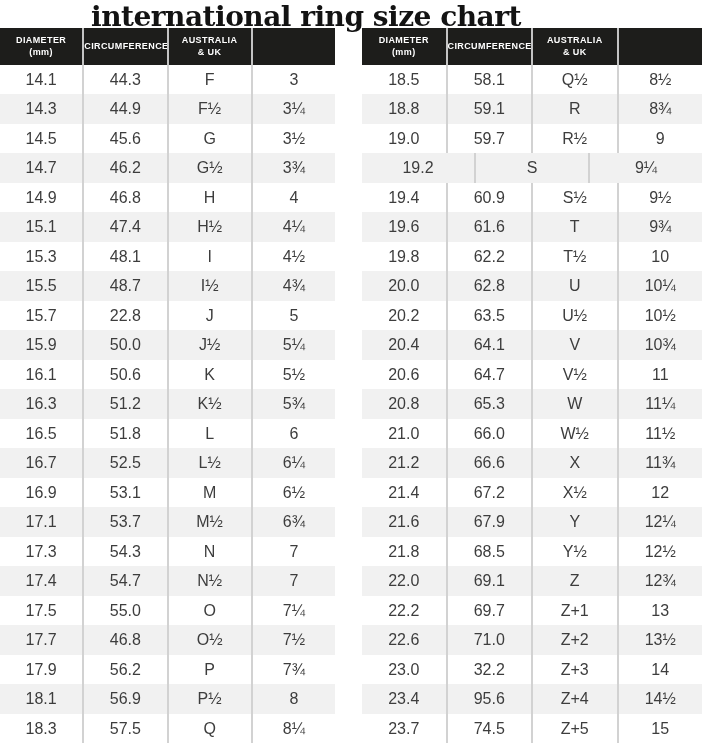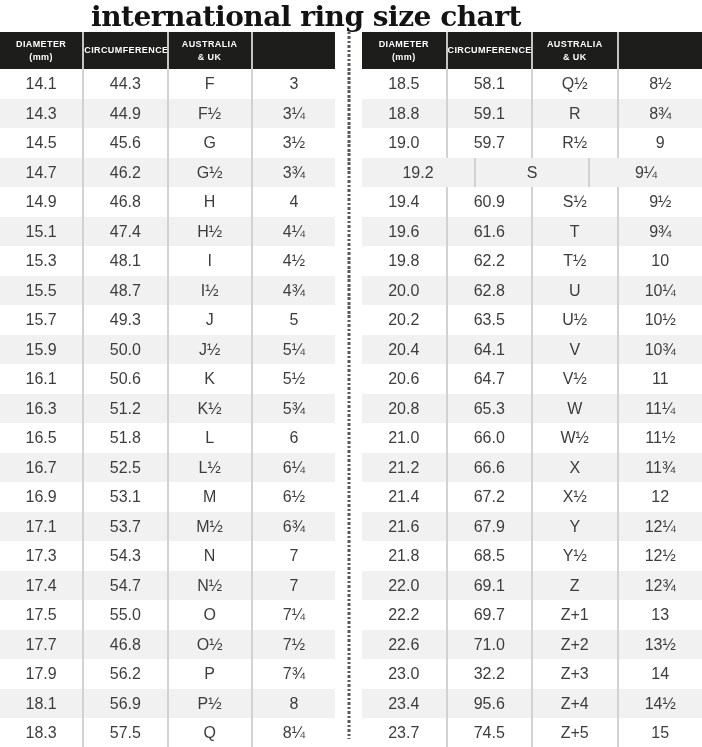--- a/index.html
+++ b/index.html
@@ -15,21 +15,21 @@
     line-height: 33px;
     font-family: "DejaVu Serif", serif;
     font-weight: bold;
     font-size: 28px;
     letter-spacing: -0.5px;
     color: #131313;
     text-align: center;
     transform: translateX(-45px);
     white-space: nowrap;
   }
-  .tables { display: flex; height: 707px; }
+  .tables { display: flex; height: 707px; align-items: center; }
   .table-half { width: 335px; }
   .table-half.right { width: 340px; }
 
   .thead {
     display: flex;
     height: 37px;
     background: #1d1d1b;
   }
   .th {
     flex: 1 1 0;
@@ -145,21 +145,21 @@
             <div class="td">4½</div>
           </div>
           <div class="row">
             <div class="td">15.5</div>
             <div class="td">48.7</div>
             <div class="td">I½</div>
             <div class="td">4¾</div>
           </div>
           <div class="row">
             <div class="td">15.7</div>
-            <div class="td">49.3</div>
+            <div class="td">22.8</div>
             <div class="td">J</div>
             <div class="td">5</div>
           </div>
           <div class="row">
             <div class="td">15.9</div>
             <div class="td">50.0</div>
             <div class="td">J½</div>
             <div class="td">5¼</div>
           </div>
           <div class="row">

